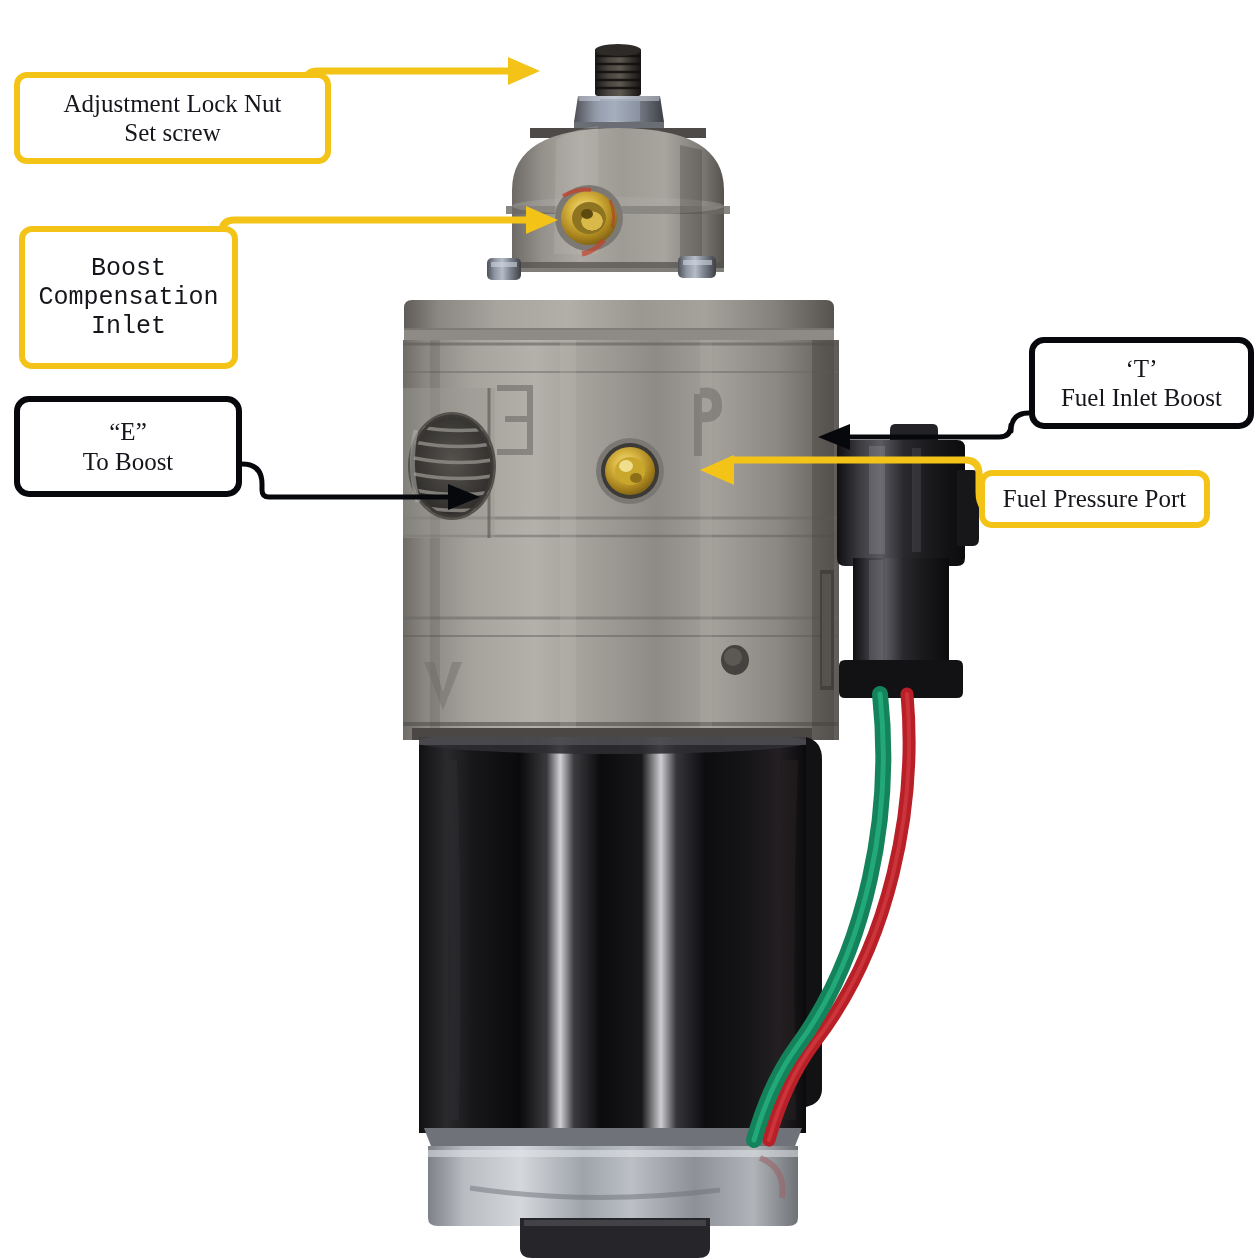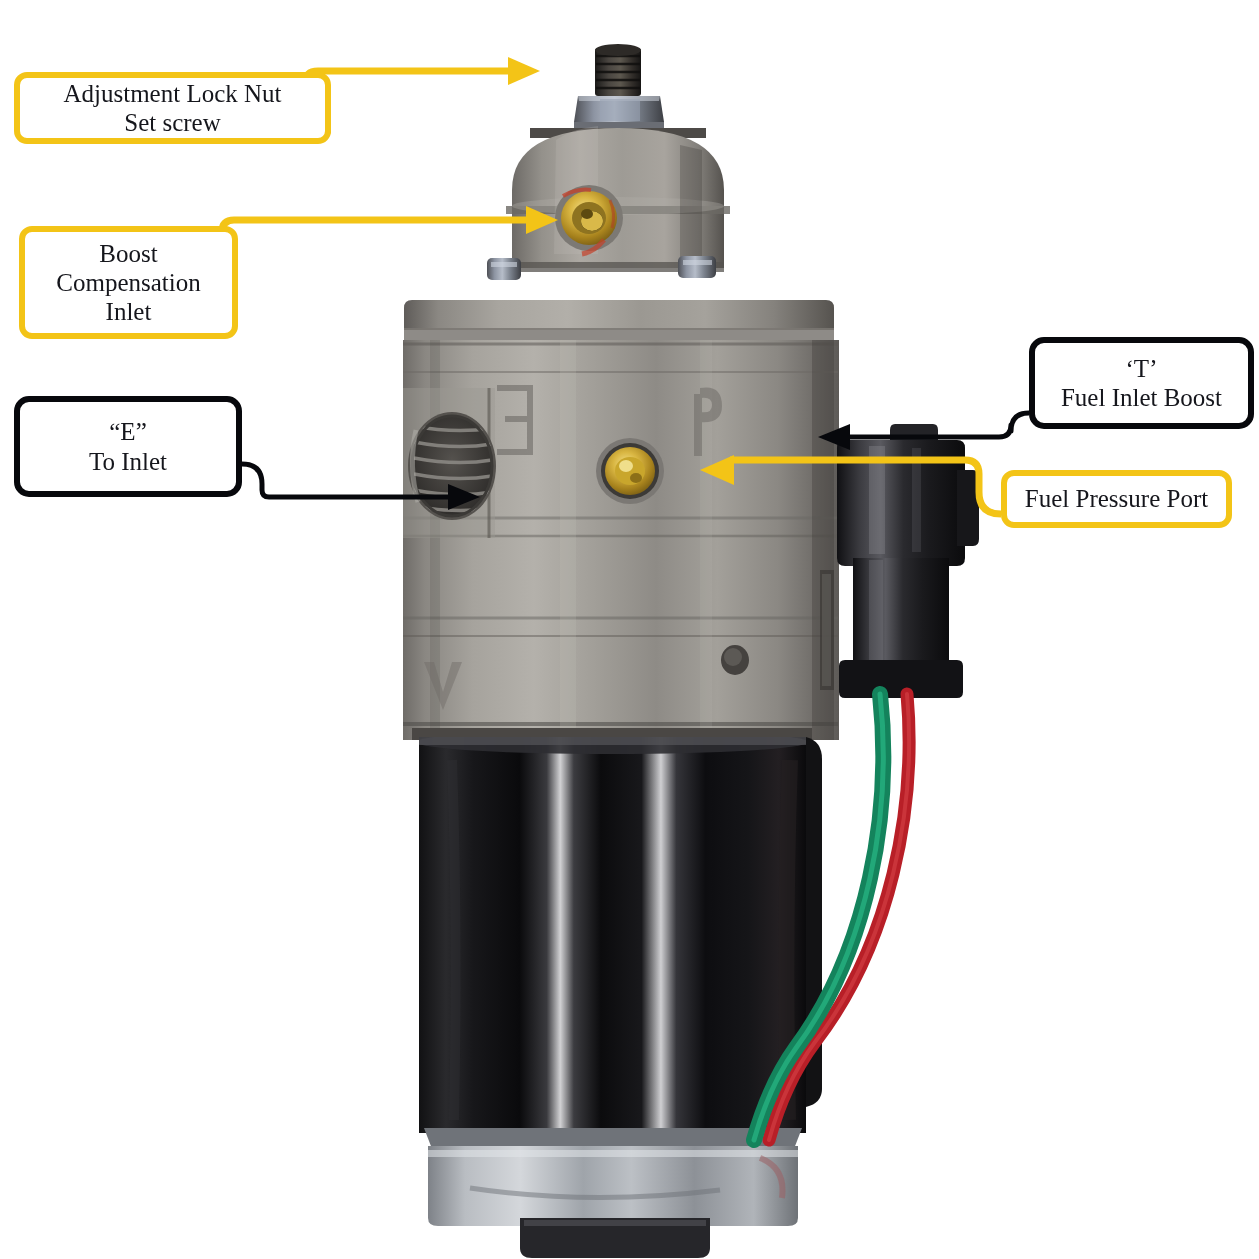--- a/index.html
+++ b/index.html
@@ -37,25 +37,25 @@
   .callout .ln{display:block;}
   .callout.yellow{
     border:6px solid #f3c417;
     border-radius:13px;
   }
   .callout.black{
     border:6px solid #07080c;
     border-radius:15px;
   }
 
-  #callout-lock-nut{left:14px;  top:72px;  width:317px; height:72px;  font-size:25px;}
-  #callout-boost   {left:19px;  top:226px; width:219px; height:113px; font-size:25px;}
+  #callout-lock-nut{left:14px;  top:72px;  width:317px; height:92px;  font-size:25px;}
+  #callout-boost   {left:19px;  top:226px; width:219px; height:143px; font-size:25px;font-family:Liberation Mono, monospace;}
   #callout-engine  {left:14px;  top:396px; width:228px; height:101px; font-size:25px;}
   #callout-inlet   {left:1029px;top:337px; width:225px; height:92px;  font-size:25px;}
-  #callout-press   {left:1001px;top:470px; width:231px; height:58px;  font-size:25px;}
+  #callout-press   {left:979px;top:470px; width:231px; height:58px;  font-size:25px;}
 
   
   #leaders{position:absolute;left:0;top:0;width:1259px;height:1259px;z-index:35;pointer-events:none;}
   .lead-y{fill:none;stroke:#f3c417;stroke-width:7;stroke-linecap:butt;stroke-linejoin:round;}
   .lead-k{fill:none;stroke:#07080c;stroke-width:5;stroke-linecap:butt;stroke-linejoin:round;}
   .head-y{fill:#f3c417;}
   .head-k{fill:#07080c;}
 </style>
 </head>
 <body>
@@ -367,21 +367,21 @@
   </div>
 
   <div class="callout yellow" id="callout-boost">
     <span class="ln">Boost</span>
     <span class="ln">Compensation</span>
     <span class="ln">Inlet</span>
   </div>
 
   <div class="callout black" id="callout-engine">
     <span class="ln">“E”</span>
-    <span class="ln">To Inlet</span>
+    <span class="ln">To Boost</span>
   </div>
 
   <div class="callout black" id="callout-inlet">
     <span class="ln">‘T’</span>
     <span class="ln">Fuel Inlet Boost</span>
   </div>
 
   <div class="callout yellow" id="callout-press">
     <span class="ln">Fuel Pressure Port</span>
   </div>

